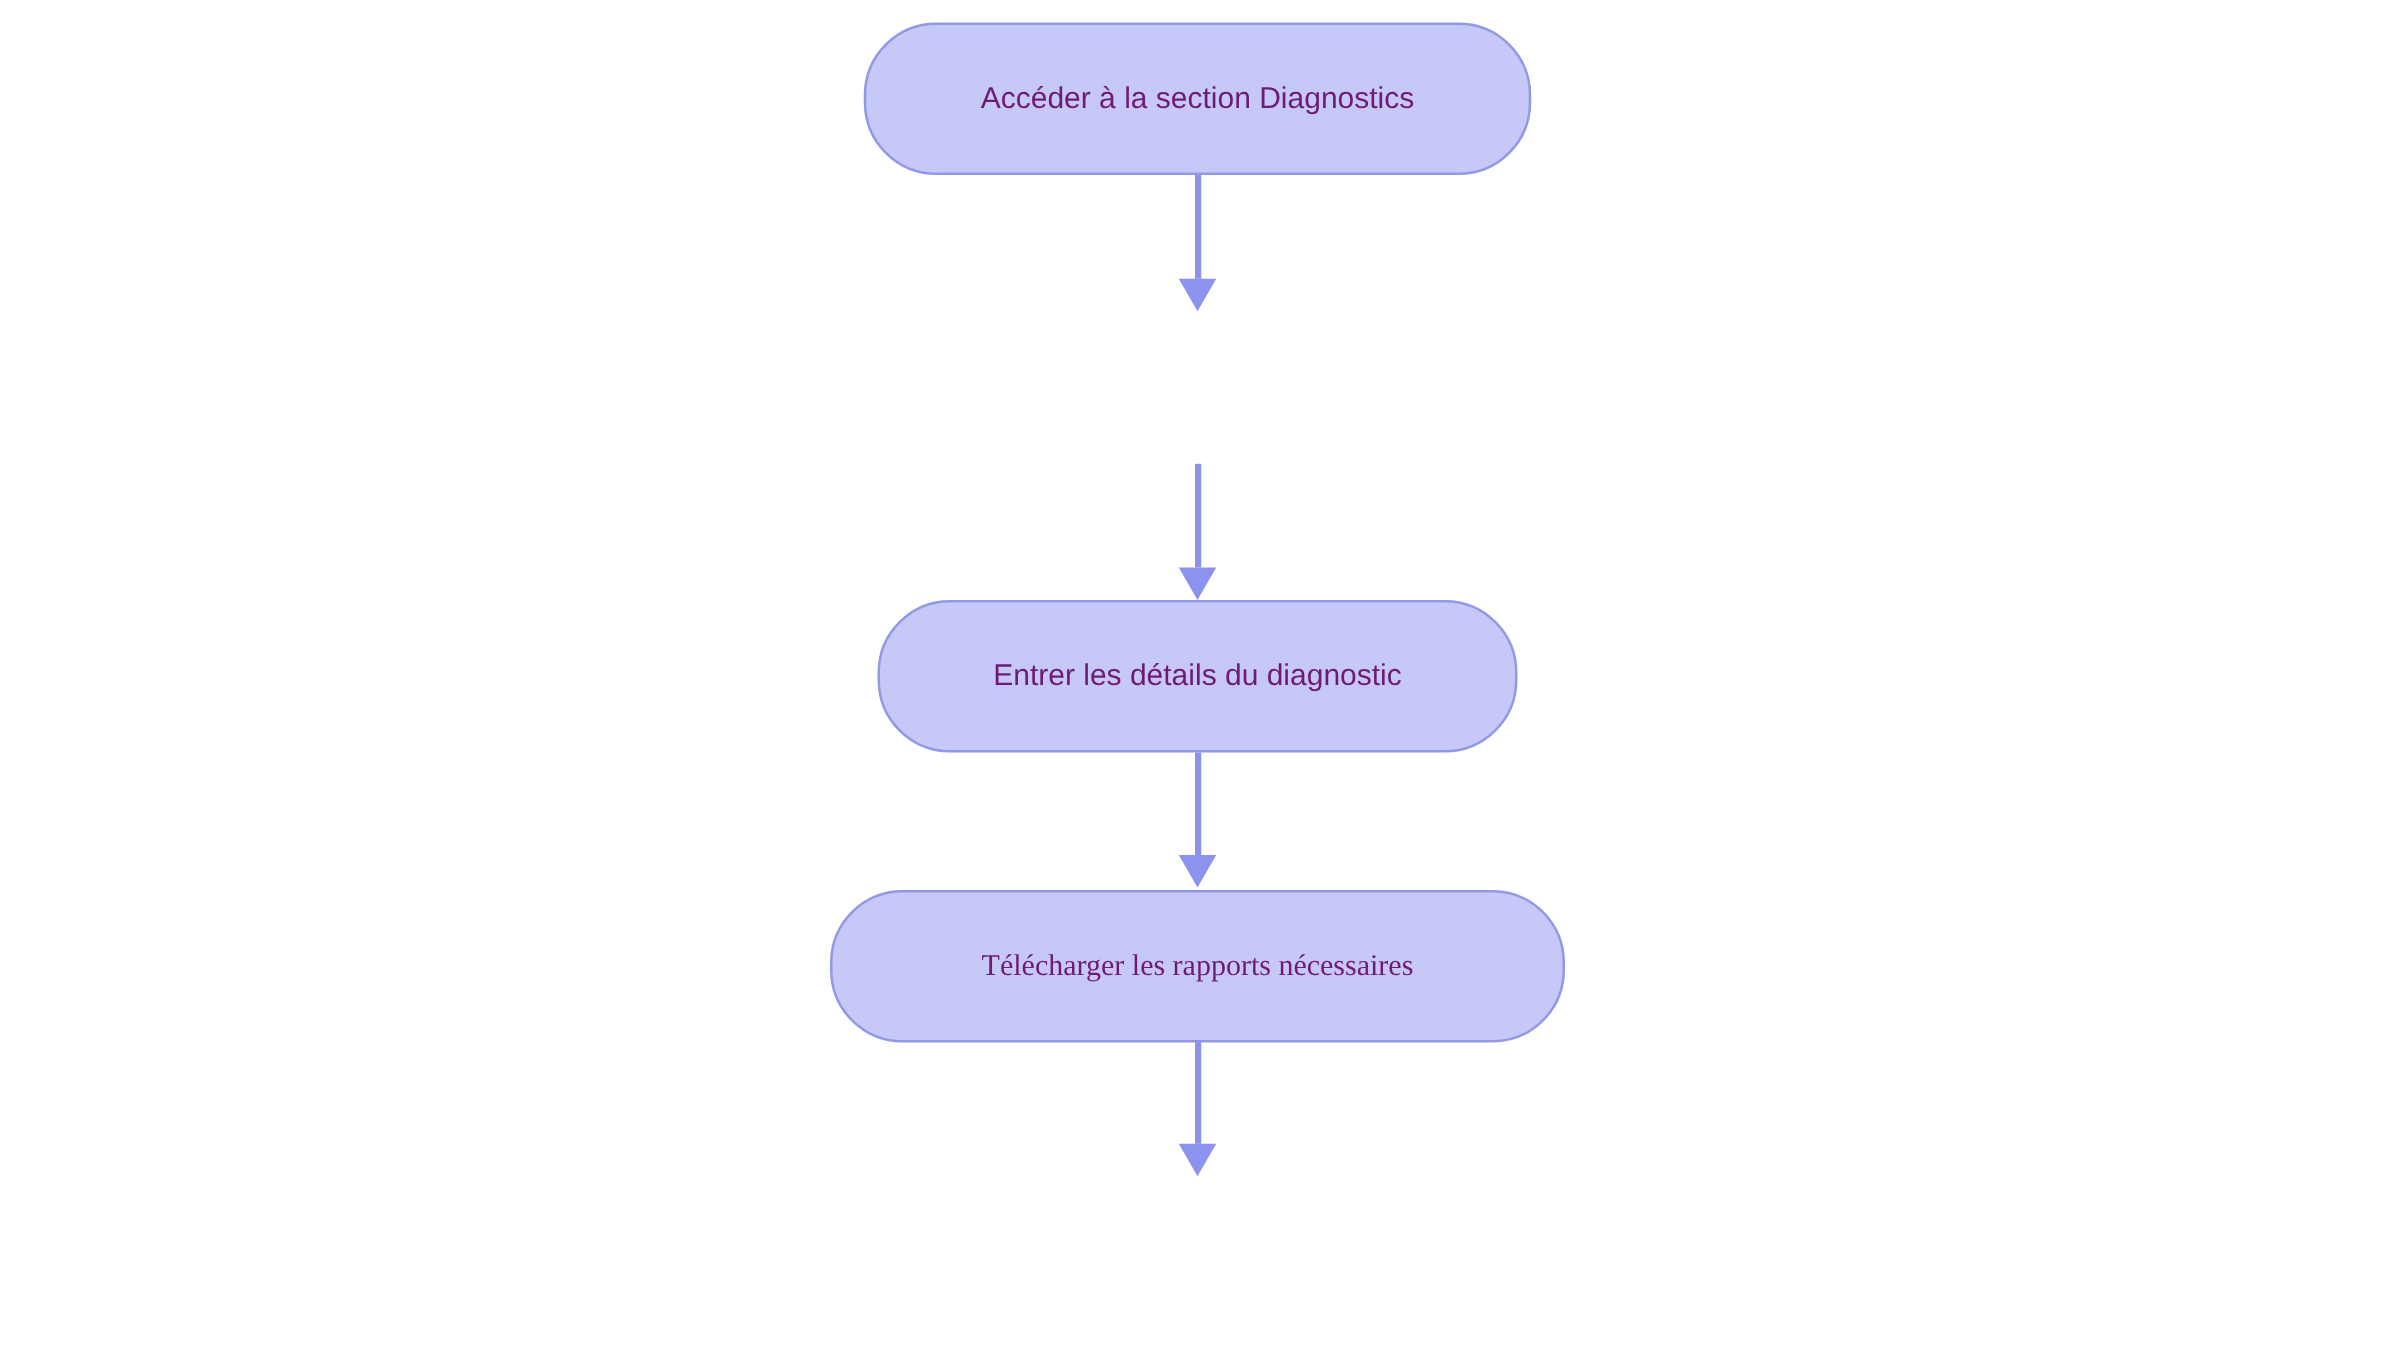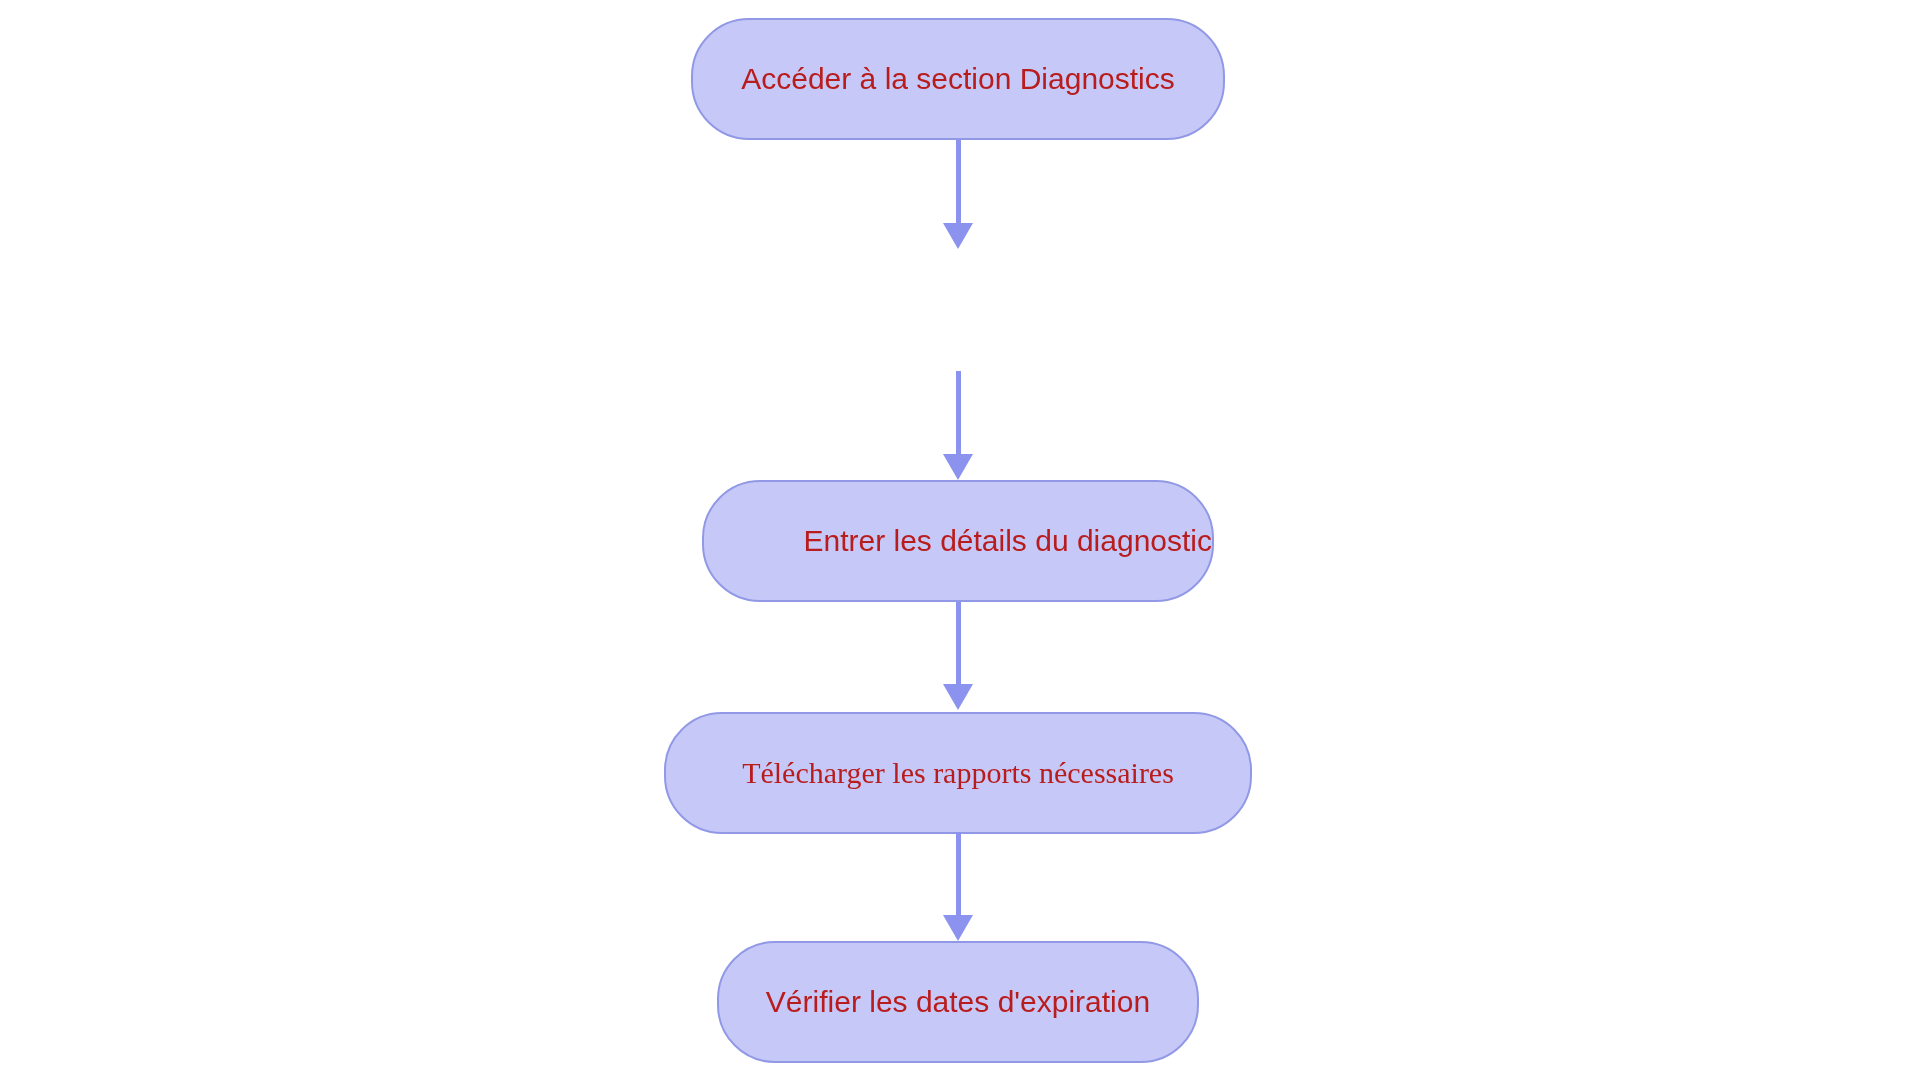--- a/index.html
+++ b/index.html
@@ -19,22 +19,22 @@
     position: absolute;
     box-sizing: border-box;
     background: #c6c9f8;
     border: 2px solid #9199e6;
     border-radius: 58px;
     display: flex;
     align-items: center;
     justify-content: center;
   }
   .node-label {
-    color: #b91c1c;
-    font-size: 30px;
+    color: #701a75;
+    font-size: 24px;
     line-height: 1.2;
     white-space: nowrap;
     text-align: center;
   }
   .edge {
     position: absolute;
     width: 30px;
     display: flex;
     flex-direction: column;
     align-items: center;
@@ -65,35 +65,32 @@
     <div class="edge-line"></div>
     <div class="edge-arrowhead"></div>
   </div>
 
 
   <div class="edge" style="left:943px; top:371px; height:109px;">
     <div class="edge-line"></div>
     <div class="edge-arrowhead"></div>
   </div>
 
-  <div class="node" style="left:702px; top:480px; width:512px; height:122px;justify-content:flex-end;">
+  <div class="node" style="left:702px; top:480px; width:512px; height:122px;">
     <span class="node-label">Entrer les détails du diagnostic</span>
   </div>
 
   <div class="edge" style="left:943px; top:602px; height:108px;">
     <div class="edge-line"></div>
     <div class="edge-arrowhead"></div>
   </div>
 
   <div class="node" style="left:664px; top:712px; width:588px; height:122px;font-family:Liberation Serif, serif;">
     <span class="node-label">Télécharger les rapports nécessaires</span>
   </div>
 
   <div class="edge" style="left:943px; top:832px; height:109px;">
     <div class="edge-line"></div>
     <div class="edge-arrowhead"></div>
   </div>
 
-  <div class="node" style="left:717px; top:941px; width:482px; height:122px;">
-    <span class="node-label">Vérifier les dates d'expiration</span>
-  </div>
 
 </div>
 
 </body></html>

